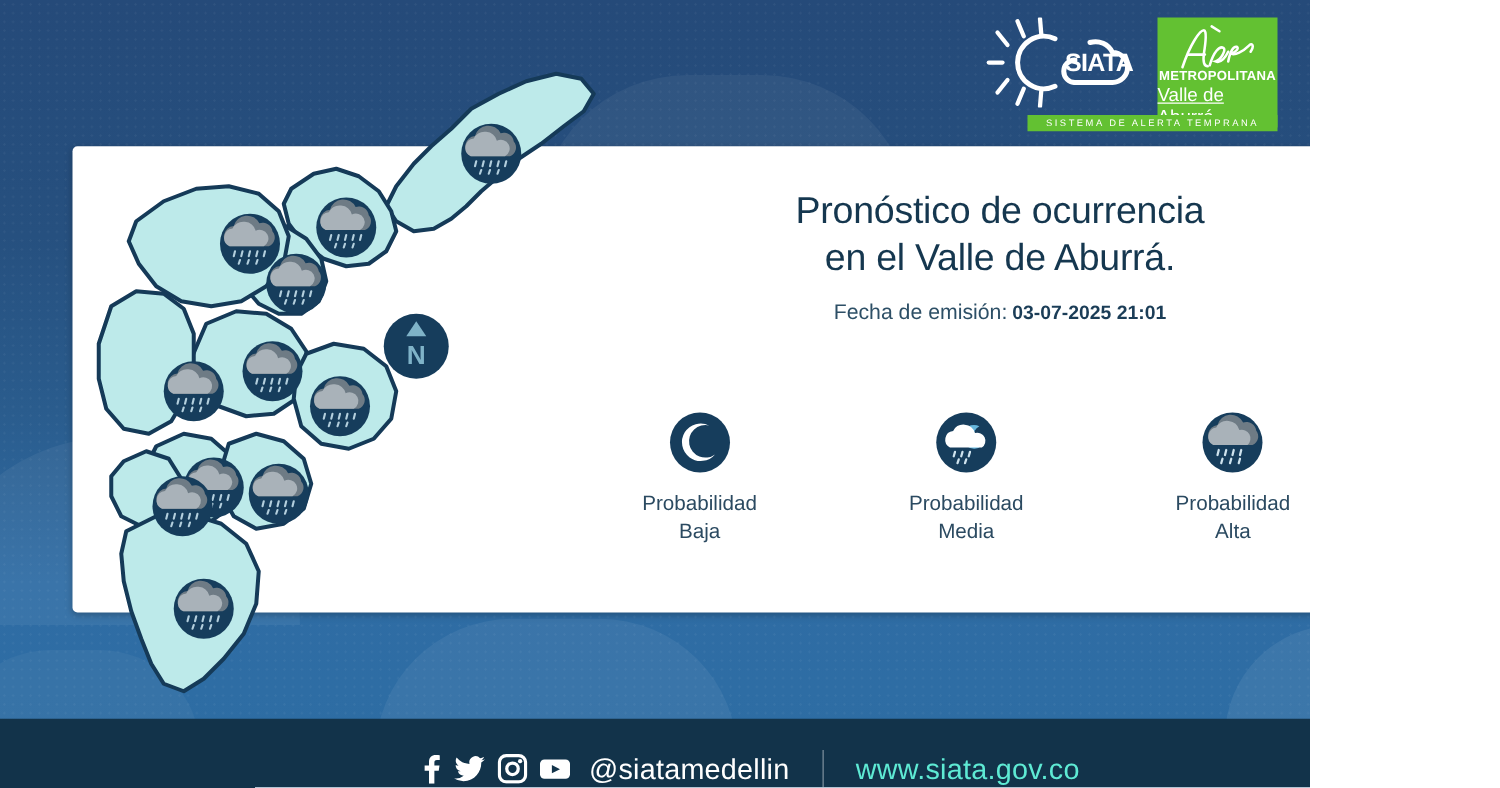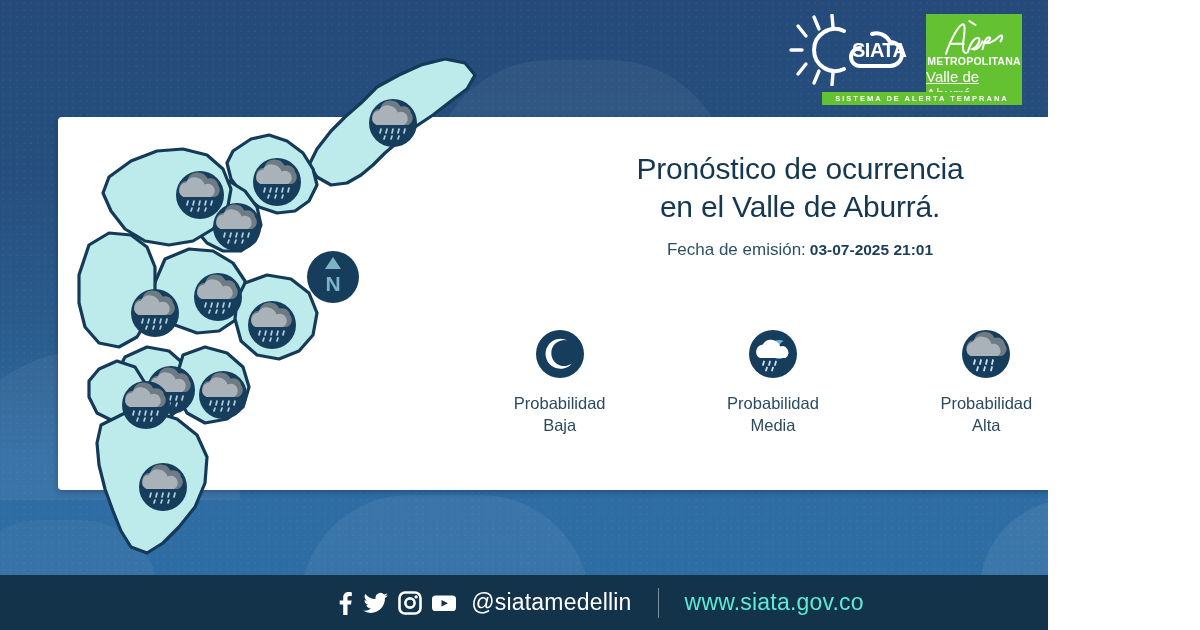--- a/index.html
+++ b/index.html
@@ -92,21 +92,21 @@
   #am-logo .l1 {
     font-size: 10.5px; font-weight: 700; letter-spacing: .2px;
     line-height: 1.05; margin-top: -2px;
   }
   #am-logo .l2 { font-size: 15px; line-height: 1.15; text-decoration: underline; }
   #siata-banner {
     position: absolute; right: 26px; top: 92px;
     width: 200px; height: 13px;
     background: #63c132;
     color: #ffffff;
-    font-size: 7.5px; font-weight: 700; letter-spacing: 2.0px;
+    font-size: 7.5px; font-weight: 400; letter-spacing: 2.0px;
     display: flex; align-items: center; justify-content: center;
     z-index: 6;
   }
 
   
   #content {
     position: absolute;
     left: 480px; top: 150px;
     width: 640px;
     z-index: 5;
@@ -148,21 +148,21 @@
     font-size: 16.5px; color: #2b4a61;
     line-height: 1.35; text-align: center;
   }
 
   
   #footer {
     position: absolute; left: 0; bottom: 0;
     width: 1200px; height: 55px;
     background: #12334a;
     z-index: 7;
-    display: flex; align-items: center; justify-content: center;
+    display: flex; align-items: flex-end; justify-content: center;
   }
   #footer-inner { display: flex; align-items: center; gap: 14px; color: #fff; }
   .social { display: flex; align-items: center; gap: 9px; }
   .social svg { display: block; }
   #handle { font-size: 23px; color: #ffffff; letter-spacing: .2px; }
   #divider { width: 1px; height: 30px; background: rgba(255,255,255,0.45); margin: 0 12px; }
   #website { font-size: 23px; color: #5eead4; letter-spacing: .2px; }
 </style>
 </head>
 <body>

